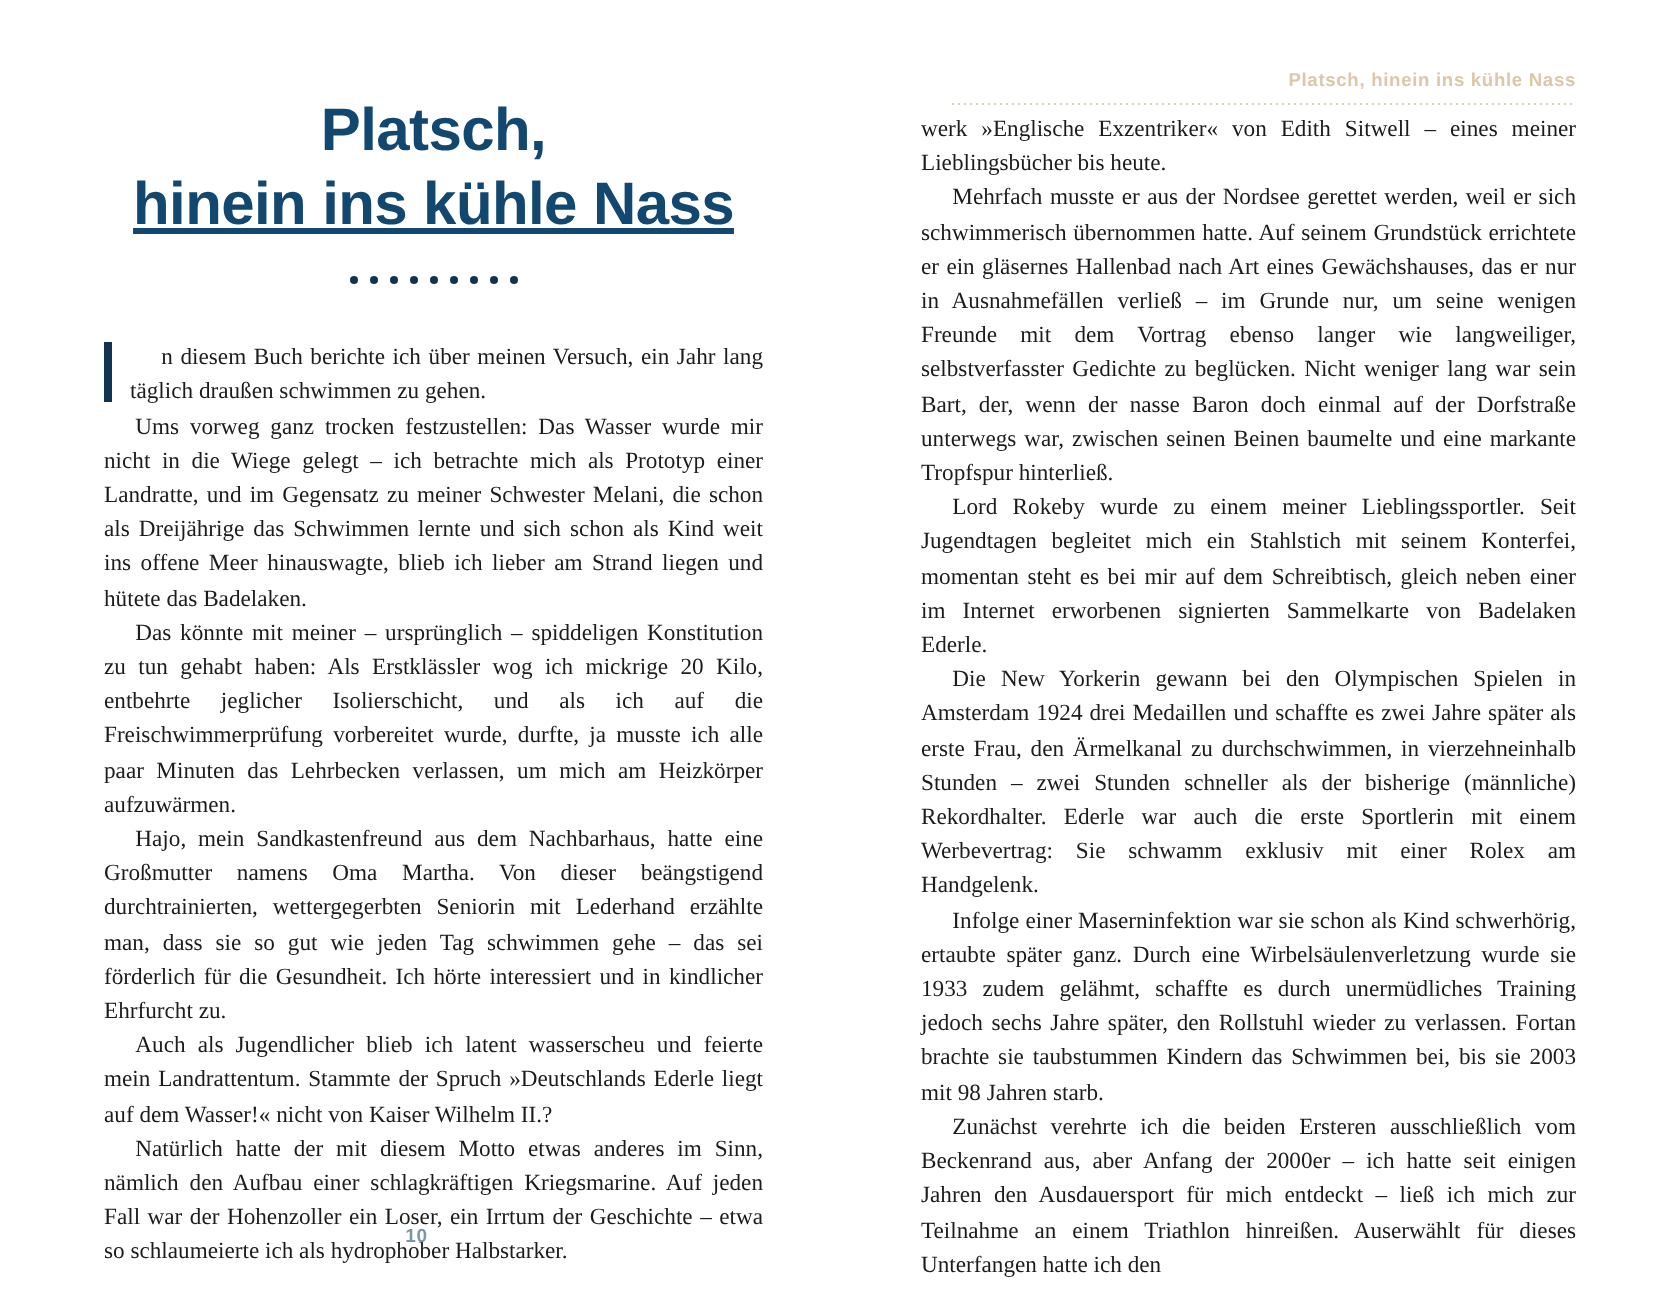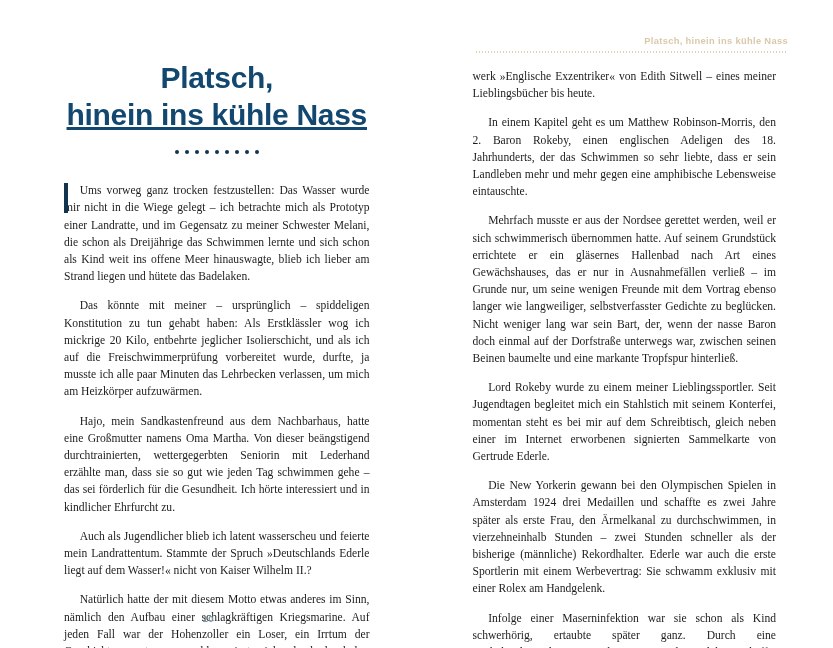--- a/index.html
+++ b/index.html
@@ -62,21 +62,21 @@
     padding-top: 48px;
     text-align: center;
   }
   .chapter-title {
     font-family: "Liberation Sans", "DejaVu Sans", sans-serif;
     font-weight: bold;
     font-size: 30px;
     line-height: 1.22;
     color: #12486f;
     letter-spacing: -0.3px;
-    margin: 12px;
+    margin: 0;
   }
   .chapter-title .line2 { display: block; text-decoration: underline; }
 
   .ornament {
     margin: 15px auto 0 auto;
     width: 84px;
     height: 8px;
     display: flex;
     justify-content: space-between;
     align-items: center;
@@ -97,21 +97,21 @@
     text-align: justify;
     text-justify: inter-word;
     hyphens: manual;
     color: #1c1c1c;
   }
   .page-right .body-col {
     margin-top: 0;
     padding-top: 56px;
   }
   .body-col p {
-    margin: 12px;
+    margin: 0;
     text-indent: 1.35em;
   }
   .body-col p.noindent { text-indent: 0; }
 
   
   .dropcap-para {
     position: relative;
     text-indent: 0;
     padding-left: 13px;
   }
@@ -157,44 +157,43 @@
         <span></span>
         <span></span>
         <span></span>
         <span></span>
         <span></span>
         <span></span>
       </div>
     </div>
 
     <div class="body-col">
-      <p class="dropcap-para"><span class="dropcap-bar"></span></p>
+      <p class="dropcap-para"><span class="dropcap-bar"></span><span>n diesem Buch berichte ich über meinen Versuch, ein Jahr lang täglich draußen schwimmen zu gehen.</span></p>
       <p>Ums vorweg ganz trocken festzustellen: Das Wasser wurde mir nicht in die Wiege gelegt – ich betrachte mich als Prototyp einer Landratte, und im Gegensatz zu meiner Schwester Melani, die schon als Dreijährige das Schwimmen lernte und sich schon als Kind weit ins offene Meer hinauswagte, blieb ich lieber am Strand liegen und hütete das Badelaken.</p>
       <p>Das könnte mit meiner – ursprünglich – spiddeligen Konstitution zu tun gehabt haben: Als Erstklässler wog ich mickrige 20 Kilo, entbehrte jeglicher Isolierschicht, und als ich auf die Freischwimmerprüfung vorbereitet wurde, durfte, ja musste ich alle paar Minuten das Lehrbecken verlassen, um mich am Heizkörper aufzuwärmen.</p>
       <p>Hajo, mein Sandkastenfreund aus dem Nachbarhaus, hatte eine Großmutter namens Oma Martha. Von dieser beängstigend durchtrainierten, wettergegerbten Seniorin mit Lederhand erzählte man, dass sie so gut wie jeden Tag schwimmen gehe – das sei förderlich für die Gesundheit. Ich hörte interessiert und in kindlicher Ehrfurcht zu.</p>
       <p>Auch als Jugendlicher blieb ich latent wasserscheu und feierte mein Landrattentum. Stammte der Spruch »Deutschlands Ederle liegt auf dem Wasser!« nicht von Kaiser Wilhelm II.?</p>
       <p>Natürlich hatte der mit diesem Motto etwas anderes im Sinn, nämlich den Aufbau einer schlagkräftigen Kriegsmarine. Auf jeden Fall war der Hohenzoller ein Loser, ein Irrtum der Geschichte – etwa so schlaumeierte ich als hydrophober Halbstarker.</p>
 
     </div>
 
     <div class="folio">10</div>
   </div>
 
   <div class="page page-right">
 
     <div class="runhead">
       <span class="runhead-text">Platsch, hinein ins kühle Nass</span>
       <span class="runhead-rule"></span>
     </div>
 
     <div class="body-col">
       <p class="noindent">werk »Englische Exzentriker« von Edith Sitwell – eines meiner Lieblingsbücher bis heute.</p>
-      <p>In einem Kapitel geht es um Matthew Robinson-Morris, den 2. Baron Rokeby, einen englischen Adeligen des 18. Jahrhunderts, der das Schwimmen so sehr liebte, dass er sein Landleben mehr und mehr gegen eine amphibische Lebensweise eintauschte.</p>
       <p>Mehrfach musste er aus der Nordsee gerettet werden, weil er sich schwimmerisch übernommen hatte. Auf seinem Grundstück errichtete er ein gläsernes Hallenbad nach Art eines Gewächshauses, das er nur in Ausnahmefällen verließ – im Grunde nur, um seine wenigen Freunde mit dem Vortrag ebenso langer wie langweiliger, selbstverfasster Gedichte zu beglücken. Nicht weniger lang war sein Bart, der, wenn der nasse Baron doch einmal auf der Dorfstraße unterwegs war, zwischen seinen Beinen baumelte und eine markante Tropfspur hinterließ.</p>
-      <p>Lord Rokeby wurde zu einem meiner Lieblingssportler. Seit Jugendtagen begleitet mich ein Stahlstich mit seinem Konterfei, momentan steht es bei mir auf dem Schreibtisch, gleich neben einer im Internet erworbenen signierten Sammelkarte von Gertrude Ederle.</p>
+      <p>Lord Rokeby wurde zu einem meiner Lieblingssportler. Seit Jugendtagen begleitet mich ein Stahlstich mit seinem Konterfei, momentan steht es bei mir auf dem Schreibtisch, gleich neben einer im Internet erworbenen signierten Sammelkarte von Badelaken Ederle.</p>
       <p>Die New Yorkerin gewann bei den Olympischen Spielen in Amsterdam 1924 drei Medaillen und schaffte es zwei Jahre später als erste Frau, den Ärmelkanal zu durchschwimmen, in vierzehneinhalb Stunden – zwei Stunden schneller als der bisherige (männliche) Rekordhalter. Ederle war auch die erste Sportlerin mit einem Werbevertrag: Sie schwamm exklusiv mit einer Rolex am Handgelenk.</p>
       <p>Infolge einer Maserninfektion war sie schon als Kind schwerhörig, ertaubte später ganz. Durch eine Wirbelsäulenverletzung wurde sie 1933 zudem gelähmt, schaffte es durch unermüdliches Training jedoch sechs Jahre später, den Rollstuhl wieder zu verlassen. Fortan brachte sie taubstummen Kindern das Schwimmen bei, bis sie 2003 mit 98 Jahren starb.</p>
       <p>Zunächst verehrte ich die beiden Ersteren ausschließlich vom Beckenrand aus, aber Anfang der 2000er – ich hatte seit einigen Jahren den Ausdauersport für mich entdeckt – ließ ich mich zur Teilnahme an einem Triathlon hinreißen. Auserwählt für dieses Unterfangen hatte ich den</p>
     </div>
 
   </div>
 
 </div>
 
 </body></html>

